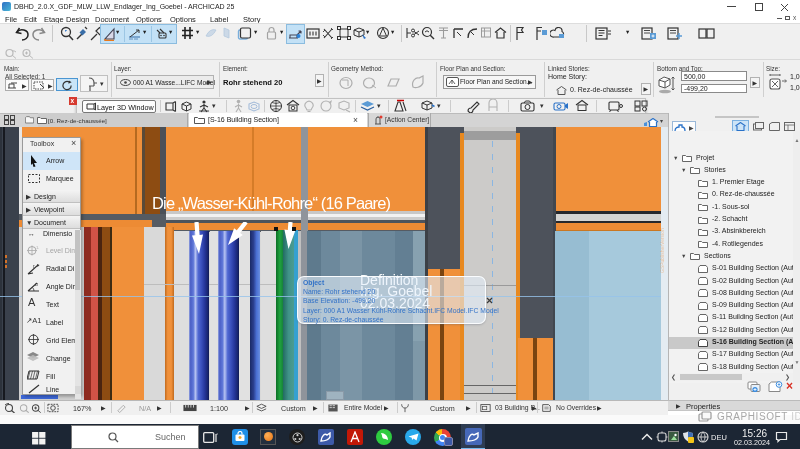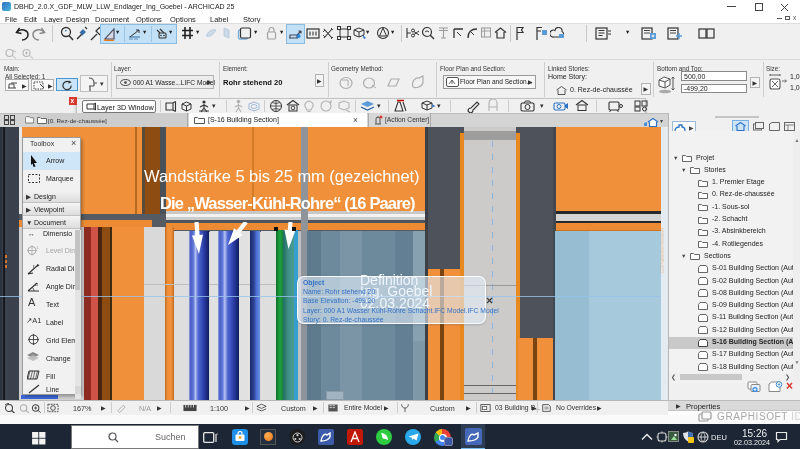--- a/index.html
+++ b/index.html
@@ -16,21 +16,21 @@
 <div class="abs" style="left:727px;top:6px;width:9px;height:1.2px;background:#444;"></div>
 <div class="abs" style="left:755px;top:3px;width:7.5px;height:7.5px;border:1px solid #444;"></div>
 <svg class="abs" style="left:780px;top:2.5px;" width="9" height="9" viewBox="0 0 9 9">
     <path d="M1 1 L8 8 M8 1 L1 8" stroke="#444" stroke-width="1"></path>
   </svg>
 
 <div class="abs" style="left:0;top:13px;width:800px;height:10px;background:#ffffff;"></div>
 <div class="abs" style="top:14.5px;left:0;font-size:7.5px;color:#222;">
  <span style="position:absolute;left:5px;">File</span>
  <span style="position:absolute;left:24px;">Edit</span>
- <span style="position:absolute;left:44px;">Layer</span>
+ <span style="position:absolute;left:44px;">Etage</span>
  <span style="position:absolute;left:66px;">Design</span>
  <span style="position:absolute;left:95px;">Document</span>
  <span style="position:absolute;left:136px;">Options</span>
  <span style="position:absolute;left:170px;">Options</span>
  <span style="position:absolute;left:210px;">Label</span>
  <span style="position:absolute;left:243px;">Story</span>
 </div>
 
 <div class="abs" style="left:777px;top:18px;width:5px;height:1px;background:#555;"></div>
 <div class="abs" style="left:785px;top:15.5px;width:4.5px;height:4.5px;border:1px solid #555;"></div>
@@ -551,22 +551,21 @@
  <div class="abs" style="left:555px;top:103.5px;width:34px;height:169.5px;background:#97bdd2;"></div>
  <div class="abs" style="left:589px;top:103.5px;width:72px;height:169.5px;background:#a6c9dc;"></div>
 
  <div class="abs" style="left:661px;top:0;width:7px;height:273px;background:#e4ecf2;"></div>
 
  <div class="abs" style="left:659px;top:88px;width:7px;height:58px;font-size:5px;color:rgba(235,130,40,0.4);writing-mode:vertical-rl;transform:rotate(180deg);overflow:hidden;">GSPublisherVersion 0.0.100.100</div>
 
  <div class="abs" style="left:0;top:169px;width:661px;height:1.2px;background:rgba(150,195,235,0.8);"></div>
 
  <div class="abs" style="left:144px;top:12px;width:300px;height:80px;font-size:16.5px;color:#ffffff;">
-  <span class="abs" style="left:0;top:27.5px;letter-spacing:-0.05px;white-space:nowrap;">Wandstärke 5 bis 25 mm (gezeichnet)</span>
-  <span class="abs" style="left:16px;top:55px;letter-spacing:-0.85px;white-space:nowrap;font-weight:bold;">Die „Wasser-Kühl-Rohre“ (16 Paare)</span>
+  <span class="abs" style="left:8px;top:55px;letter-spacing:-0.85px;white-space:nowrap;">Die „Wasser-Kühl-Rohre“ (16 Paare)</span>
  </div>
 
  <svg class="abs" style="left:180px;top:95px;" width="125" height="34" viewBox="0 0 125 34">
   <polygon points="14.4,0.2 15.4,13.2 12.0,13.5 19.0,32.0 23.0,12.6 19.6,12.9 18.6,-0.2" fill="#ffffff"></polygon>
   <polygon points="64.3,-1.3 56.8,8.3 54.1,6.2 48.0,23.0 62.8,13.0 60.1,10.9 67.7,1.3" fill="#ffffff"></polygon>
   <polygon points="108.4,-0.2 107.8,7.9 104.4,7.6 108.5,27.0 115.4,8.5 112.0,8.2 112.6,0.2" fill="#ffffff"></polygon>
  </svg>
 
  <div class="abs" style="left:274px;top:100px;width:4px;height:4px;background:#111;"></div>
  <div class="abs" style="left:292px;top:100px;width:4px;height:4px;background:#111;"></div>

